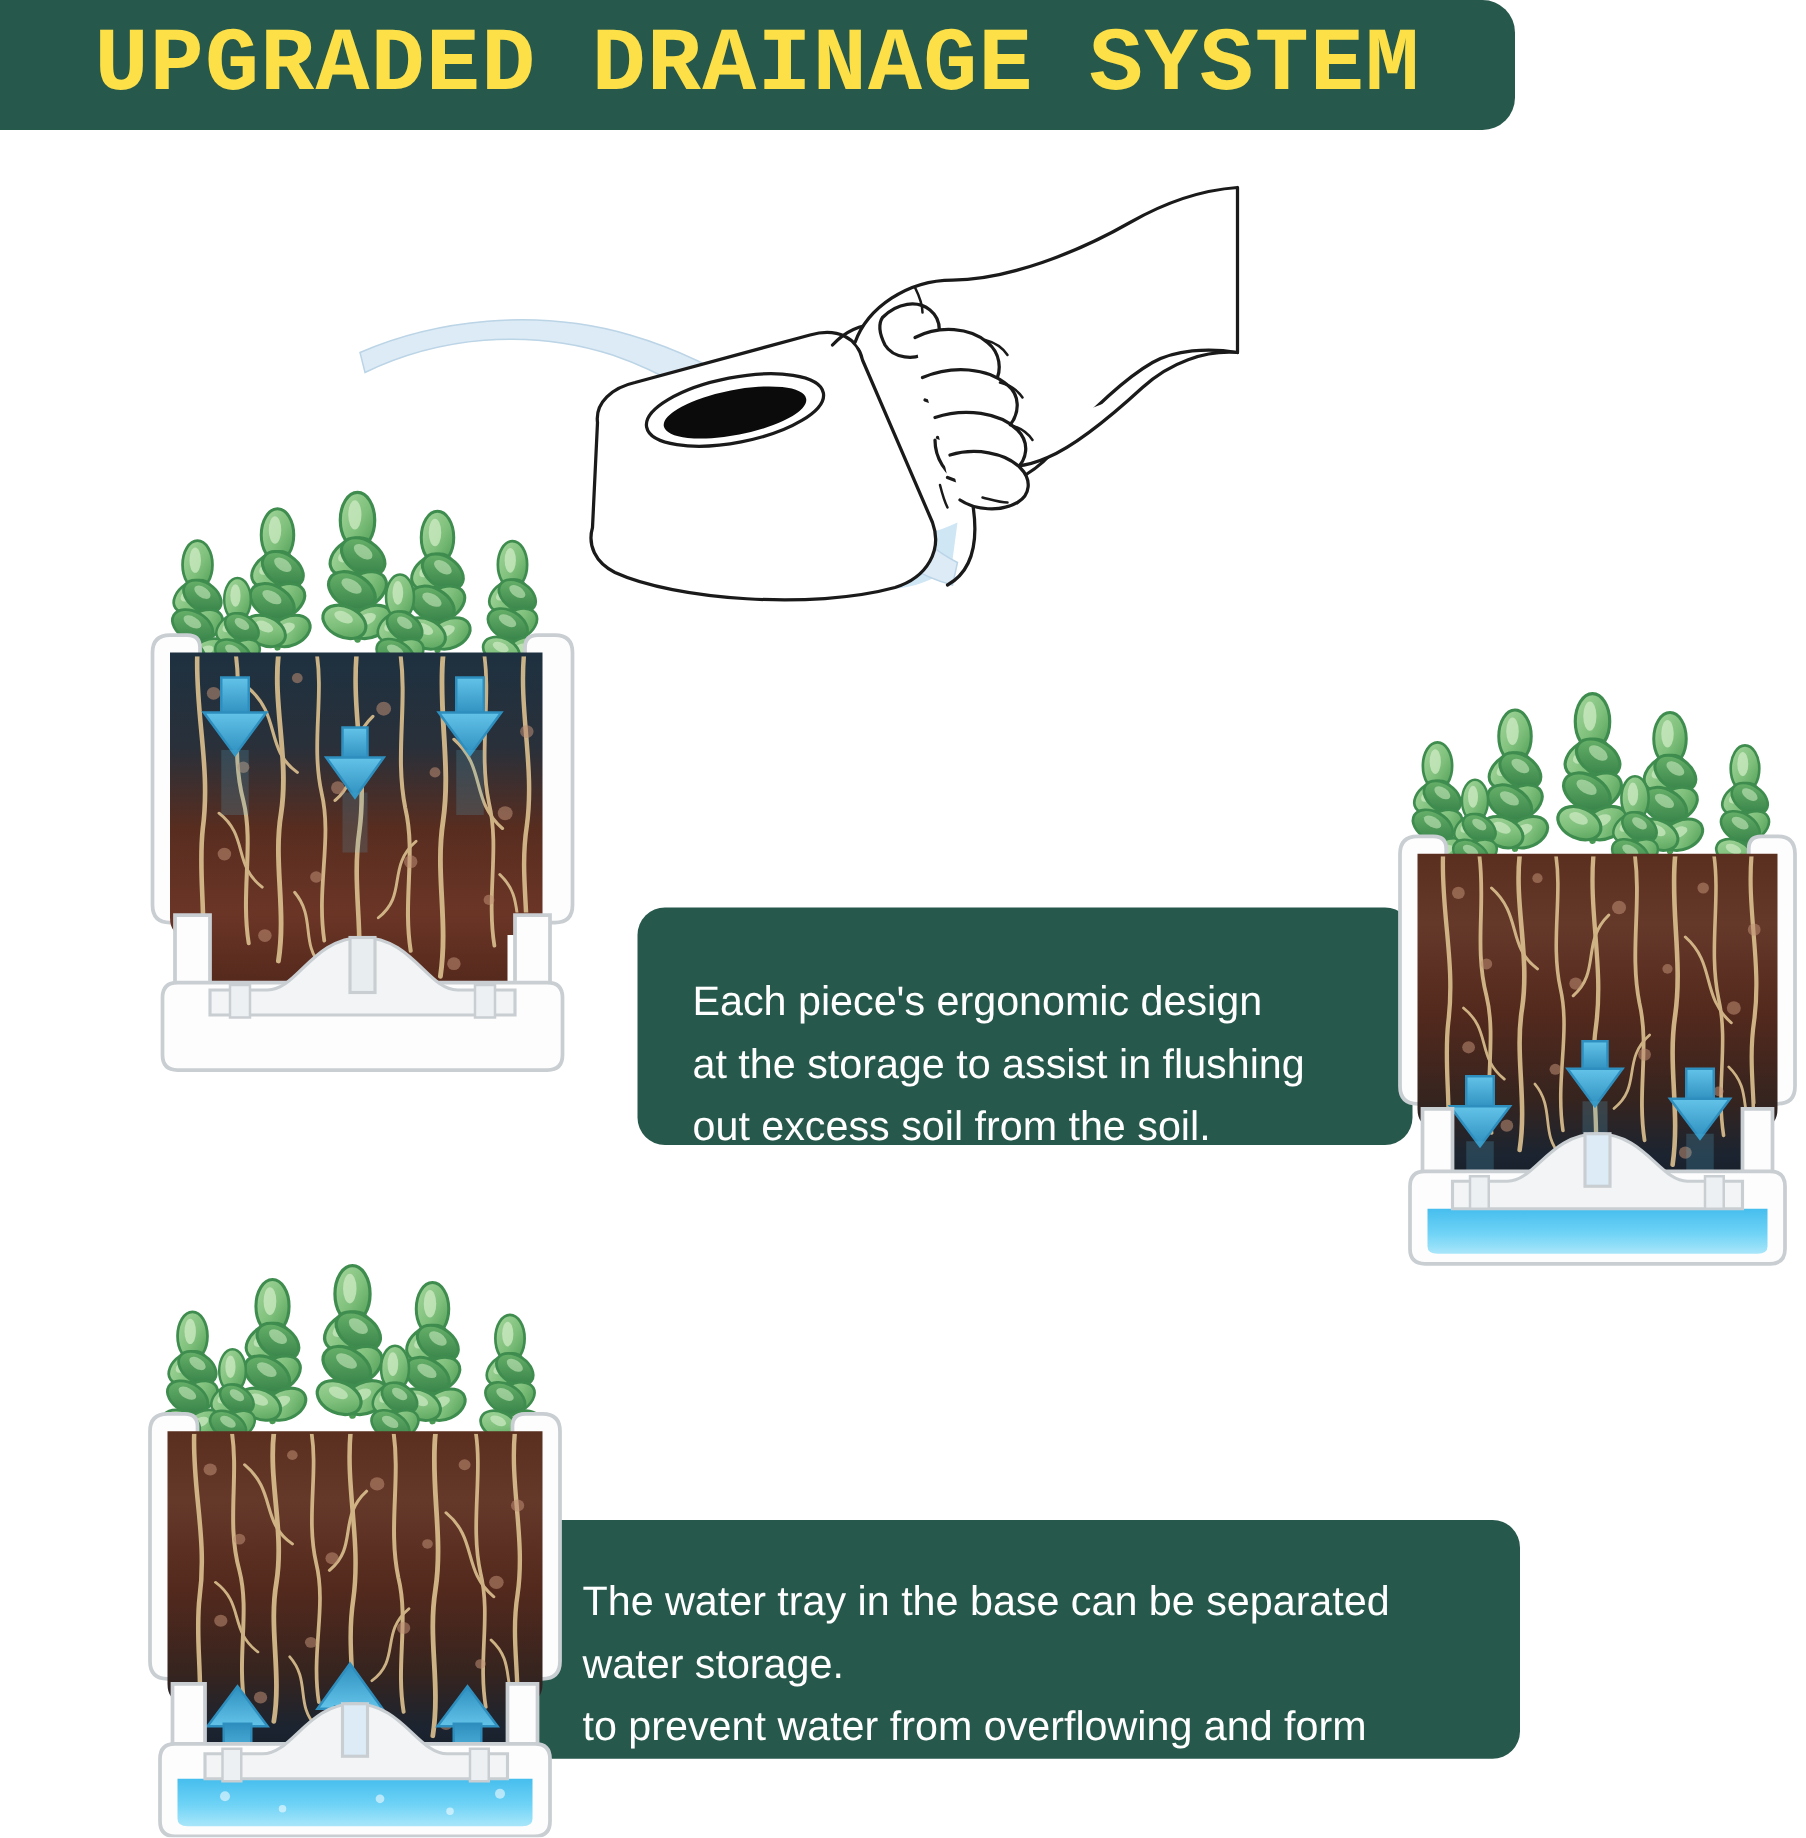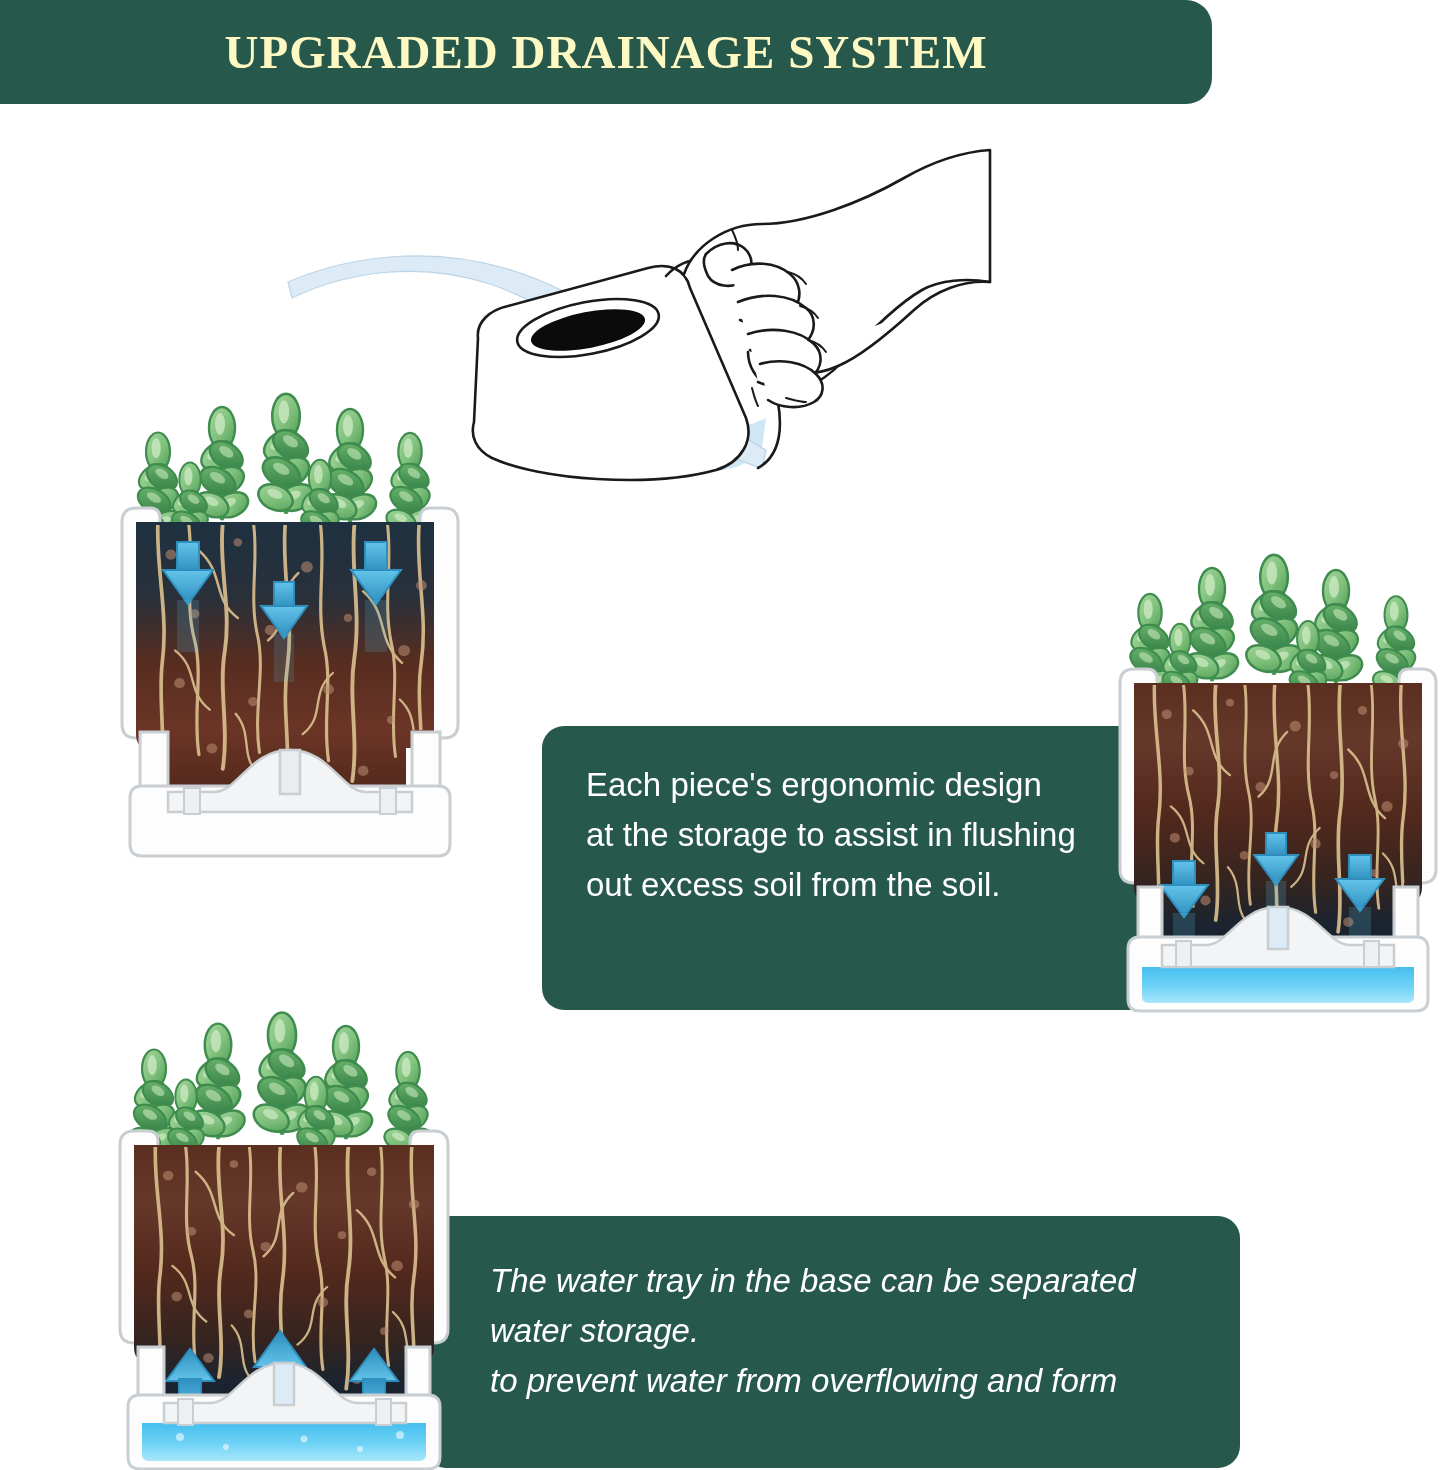--- a/index.html
+++ b/index.html
@@ -27,56 +27,54 @@
     height: 104px;
     background: #27584C;
     border-radius: 0 26px 26px 0;
     display: flex;
     align-items: center;
     justify-content: center;
     box-sizing: border-box;
     padding-left: 30px;
   }
   .header-title {
-    color: #fef9c3;
-    font-size: 47px;
+    color: #fde047;
+    font-size: 72px;
     font-weight: bold;
     letter-spacing: 1px;
     line-height: 1;
     white-space: nowrap;
-    font-family: Liberation Serif, serif;
+    font-family: Liberation Mono, monospace;
   }
 
   
   .callout {
     position: absolute;
     background: #27584C;
     border-radius: 22px;
     box-sizing: border-box;
     color: #ffffff;
     font-size: 33px;
     line-height: 1.52;
   }
   #callout-1 {
     left: 510px;
     top: 726px;
     width: 620px;
-    height: 284px;
-    padding: 34px 40px 0 44px;
+    height: 190px;
+    padding: 50px 40px 0 44px;
     z-index: 2;
-    margin-left: 32px;
   }
   #callout-2 {
-    left: 424px;
+    left: 400px;
     top: 1216px;
     width: 816px;
-    height: 252px;
+    height: 191px;
     padding: 40px 36px 0 66px;
     z-index: 2;
-    font-style: italic;
   }
   .callout p {
     margin: 0;
   }
 
   
   .illus {
     position: absolute;
   }
   #planter-top-left   { left: 110px;  top: 330px;  width: 360px; height: 530px; z-index: 3; }

